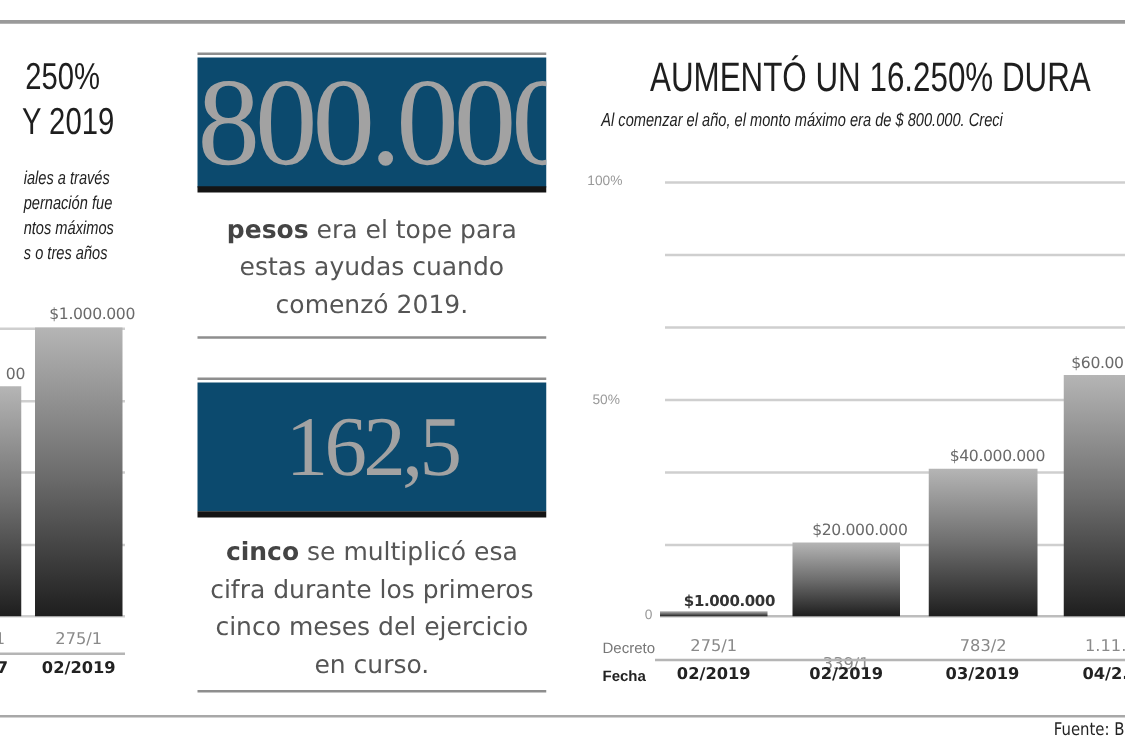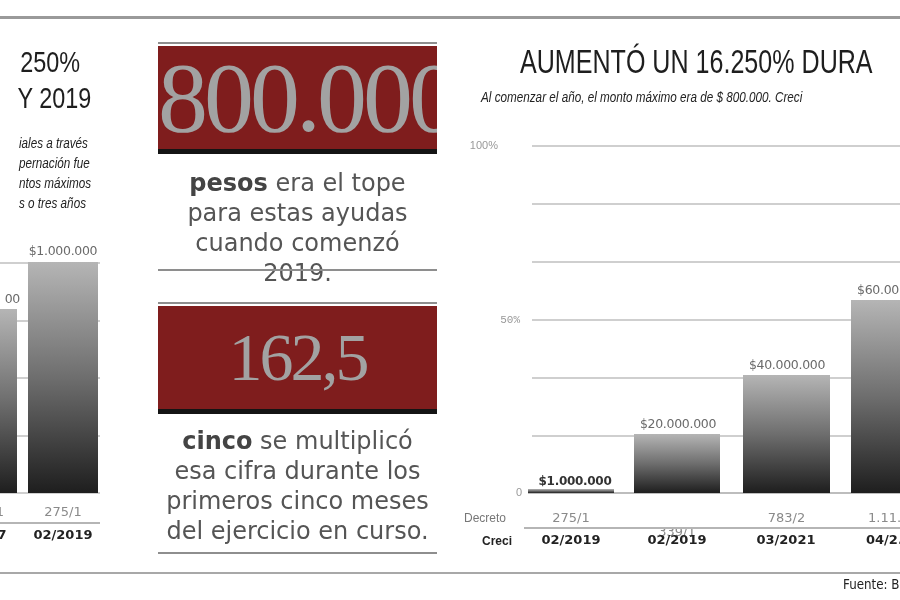--- a/index.html
+++ b/index.html
@@ -26,39 +26,39 @@
       transform: scaleX(0.78); transform-origin: right top; white-space: nowrap;
     }
     .left-sub div { text-align: right; }
 
     .grid-line { height: 2px; background: #cfcfcf; }
     .bar {
       background: linear-gradient(to bottom, #b5b5b5 0%, #6e6e6e 50%, #1e1e1e 100%);
     }
     .bar-label {
       font-family: "DejaVu Sans", sans-serif; font-size: 12.5px; color: #6a6a6a;
-      text-align: center; white-space: nowrap; letter-spacing: -0.3px;
+      text-align: right; white-space: nowrap; letter-spacing: -0.3px;
     }
     .decreto { font-family: "DejaVu Sans", sans-serif; font-size: 13px; color: #8a8a8a; text-align: center; white-space: nowrap; }
     .fecha { font-family: "DejaVu Sans", sans-serif; font-size: 13px; font-weight: bold; color: #222; text-align: center; white-space: nowrap; }
     .row-label-dec { font-family: "Liberation Sans", sans-serif; font-size: 12px; color: #777; }
     .row-label-fec { font-family: "Liberation Sans", sans-serif; font-size: 12px; font-weight: bold; color: #222; }
     .axis-rule { height: 2px; background: #b5b5b5; }
 
     
     .mid { left: 158px; width: 279px; }
     .thin-rule { height: 2px; background: #8e8e8e; }
     .thick-rule { height: 5px; background: #141414; }
     .big-number {
-      background: #7f1d1d; text-align: center;
+      background: #0c4a6e; text-align: center;
       font-family: "Liberation Serif", "DejaVu Serif", serif; color: #a2a2a2;
       white-space: nowrap; overflow: hidden;
     }
     .mid-text {
-      text-align: center; font-family: "DejaVu Sans", sans-serif; font-size: 24px; line-height: 30px; color: #555;
+      text-align: center; font-family: "DejaVu Sans", sans-serif; font-size: 20px; line-height: 30px; color: #555;
     }
     .mid-text b { color: #444; }
 
     
     .right-title {
       left: 520px; top: 42px; white-space: nowrap;
       font-family: "Liberation Sans", sans-serif; font-size: 33px; line-height: 40px; color: #1e1e1e;
       transform: scaleX(0.76); transform-origin: left top;
     }
     .right-sub {
@@ -121,50 +121,50 @@
   <div class="abs mid mid-text" style="top:426px; padding:0 6px; box-sizing:border-box;"><b>cinco</b><span> se multiplicó esa cifra durante los primeros cinco meses del ejercicio en curso.</span></div>
   <div class="abs mid thin-rule" style="top:552px;"></div>
 </div>
 
 <div class="abs right-title">AUMENTÓ UN 16.250% DURA</div>
 <div class="abs right-sub">Al comenzar el año, el monto máximo era de $ 800.000. Creci</div>
 
 <div>
 
   <div class="abs y-label" style="left:458px; top:139px;">100%</div>
-  <div class="abs y-label" style="left:480px; top:314px;font-family:Liberation Mono, monospace;">50%</div>
+  <div class="abs y-label" style="left:456px; top:314px;">50%</div>
   <div class="abs y-label" style="left:482px; top:486px;">0</div>
 
   <div class="abs grid-line" style="left:532px; top:145px; width:368px;"></div>
   <div class="abs grid-line" style="left:532px; top:203px; width:368px;"></div>
   <div class="abs grid-line" style="left:532px; top:261px; width:368px;"></div>
   <div class="abs grid-line" style="left:532px; top:319px; width:368px;"></div>
   <div class="abs grid-line" style="left:532px; top:377px; width:368px;"></div>
   <div class="abs grid-line" style="left:532px; top:435px; width:368px;"></div>
   <div class="abs grid-line" style="left:528px; top:492px; width:372px; background:#bdbdbd;"></div>
 
   <div class="abs bar" style="left:528px; top:489px; width:86px; height:4px;"></div>
   <div class="abs bar" style="left:634px; top:434px; width:86px; height:59px;"></div>
   <div class="abs bar" style="left:743px; top:375px; width:87px; height:118px;"></div>
   <div class="abs bar" style="left:851px; top:300px; width:60px; height:193px;"></div>
 
   <div class="abs bar-label" style="left:530px; top:474px; width:90px; color:#333; font-weight:bold; font-size:12px;">$1.000.000</div>
   <div class="abs bar-label" style="left:630px; top:416px; width:96px;">$20.000.000</div>
   <div class="abs bar-label" style="left:738px; top:357px; width:98px;">$40.000.000</div>
   <div class="abs bar-label" style="left:857px; top:282px; width:70px; text-align:left;">$60.00...</div>
 
-  <div class="abs row-label-dec" style="left:464px; top:511px;">Decreto</div>
-  <div class="abs row-label-fec" style="left:482px; top:534px;">Creci</div>
+  <div class="abs row-label-dec" style="left:482px; top:511px;">Decreto</div>
+  <div class="abs row-label-fec" style="left:482px; top:534px;">Fecha</div>
 
   <div class="abs decreto" style="left:528px; top:510px; width:86px;">275/1</div>
   <div class="abs decreto" style="left:634px; top:524px; width:86px;">339/1</div>
   <div class="abs decreto" style="left:743px; top:510px; width:87px;">783/2</div>
   <div class="abs decreto" style="left:868px; top:510px; width:60px; text-align:left;">1.11...</div>
 
   <div class="abs axis-rule" style="left:524px; top:527px; width:376px;"></div>
 
   <div class="abs fecha" style="left:524px; top:532px; width:94px;">02/2019</div>
   <div class="abs fecha" style="left:630px; top:532px; width:94px;">02/2019</div>
-  <div class="abs fecha" style="left:739px; top:532px; width:94px;">03/2021</div>
+  <div class="abs fecha" style="left:739px; top:532px; width:94px;">03/2019</div>
   <div class="abs fecha" style="left:866px; top:532px; width:60px; text-align:left;">04/2...</div>
 </div>
 
 <div class="abs source">Fuente: B</div>
 
 </body></html>

